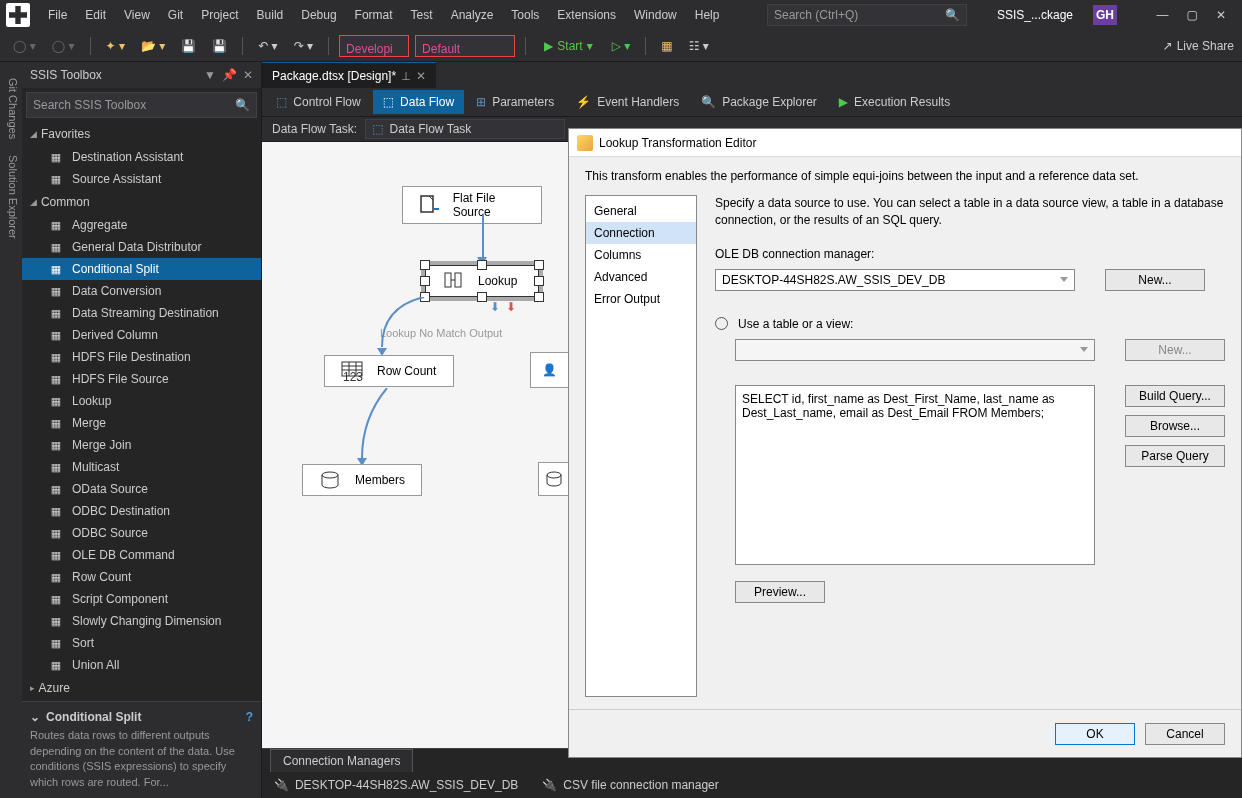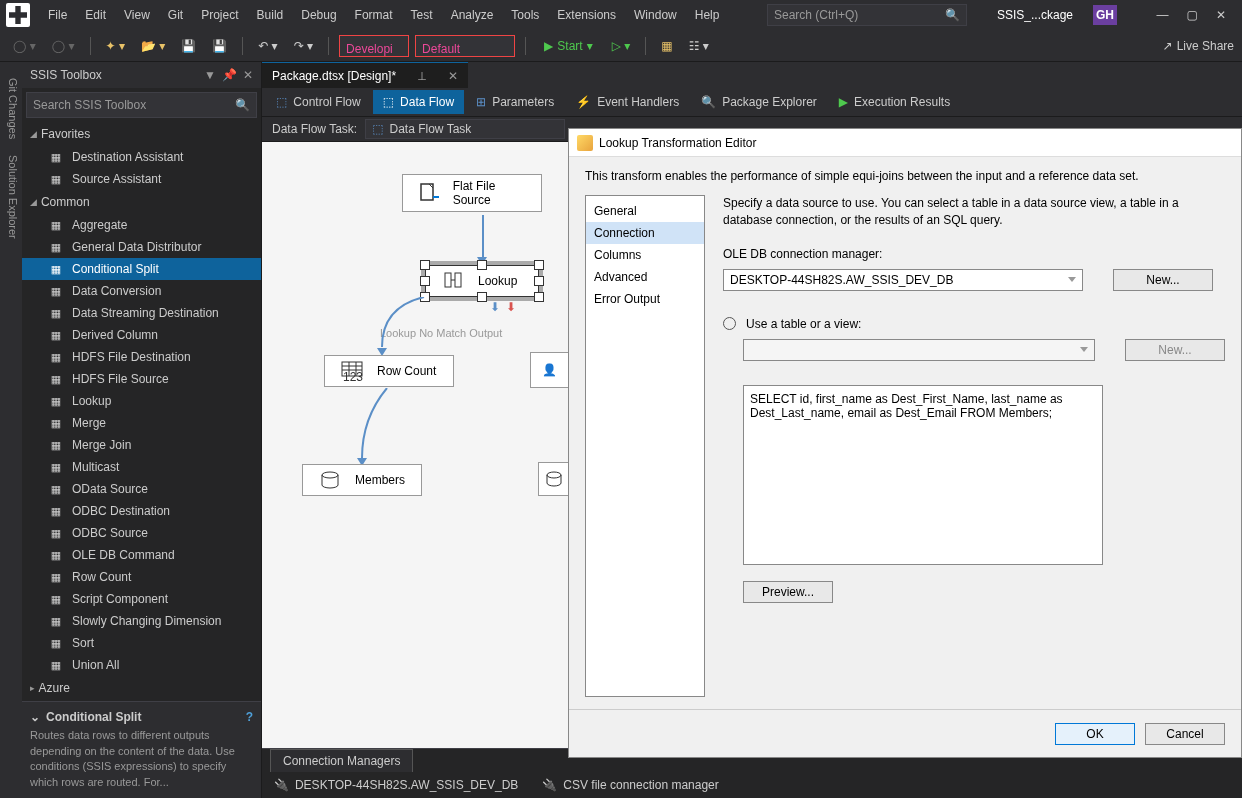--- a/index.html
+++ b/index.html
@@ -30,21 +30,21 @@
 .toolbox-tree{flex:1;overflow:auto}
 .tree-group{padding:5px 8px;color:#ccc;cursor:pointer;display:flex;align-items:center;gap:4px}
 .tree-item{padding:4px 8px 4px 26px;color:#ccc;cursor:pointer;display:flex;align-items:center;gap:8px}
 .tree-item.selected{background:#0e639c;color:#fff}
 .tree-item-icon{width:16px;height:14px;display:flex;align-items:center;justify-content:center;font-size:11px;flex-shrink:0}
 .toolbox-desc{background:#2d2d30;padding:8px;border-top:1px solid #3f3f46}
 .desc-title{display:flex;align-items:center;gap:6px;margin-bottom:4px;color:#ccc;font-weight:600}
 .desc-text{color:#999;line-height:1.4;font-size:11px}
 .editor-area{flex:1;display:flex;flex-direction:column;background:#1e1e1e;position:relative;overflow:hidden}
 .doc-tabs{height:26px;background:#2d2d30;display:flex;align-items:center}
-.doc-tab{height:26px;padding:0 10px;background:#1e1e1e;color:#fff;display:flex;align-items:center;gap:22px;border-top:1px solid #0e639c}
+.doc-tab{height:26px;padding:0 10px;background:#1e1e1e;color:#fff;display:flex;align-items:center;gap:6px;border-top:1px solid #0e639c}
 .editor-tabs{height:28px;background:#2d2d30;display:flex;align-items:center;gap:2px;padding:0 4px}
 .ed-tab{height:24px;padding:0 10px;display:flex;align-items:center;gap:6px;color:#ccc;cursor:pointer}
 .ed-tab.active{background:#0e639c;color:#fff}
 .dft-bar{height:26px;background:#2d2d30;display:flex;align-items:center;padding:0 10px;gap:8px;color:#ccc;border-top:1px solid #1b1b1c;border-bottom:1px solid #1b1b1c}
 .dft-select{flex:0 0 200px;height:20px;background:#333337;border:1px solid #3f3f46;padding:0 6px;display:flex;align-items:center;color:#ccc}
 .canvas{flex:1;background:#f5f5f5;position:relative;overflow:hidden}
 .node{position:absolute;background:#fff;border:1px solid #999;display:flex;align-items:center;padding:4px 10px;gap:8px;color:#000;font-size:12px;min-height:30px}
 .node.selected{border:2px solid #333;outline:4px solid #aaa;outline-offset:-1px}
 .node-icon{width:34px;height:22px;display:flex;align-items:center;justify-content:center}
 .handle{position:absolute;width:10px;height:10px;background:#fff;border:1px solid #333}
@@ -304,21 +304,21 @@
     </div>
     <div class="dft-bar">
       <span>Data Flow Task:</span>
       <div class="dft-select">
           <span style="color:#5b8fc7;margin-right:6px">⬚</span>
           <span>Data Flow Task</span>
         </div>
     </div>
     <div class="canvas">
 
-      <div class="node" style="left:140px;top:32px;width:140px">
+      <div class="node" style="left:140px;top:44px;width:140px">
         <span class="node-icon">
             <svg width="20" height="20">
               <rect x="2" y="1" width="12" height="16" fill="none" stroke="#333" stroke-width="1.5"></rect>
               <path d="M10 1 L14 5" stroke="#333" fill="none"></path>
               <path d="M14 14 L20 14" stroke="#0078d7" stroke-width="2" marker-end="url(#a)"></path>
             </svg>
           </span>
         <span>Flat File Source</span>
       </div>
       <div class="conn-line" style="left:220px;top:73px;height:45px"></div>
@@ -445,20 +445,25 @@
           <span></span>
             <span class="caret"></span>
         </div>
         <div class="side-btns">
             <div class="dlg-btn disabled">New...</div>
           </div>
       </div>
       <div style="height:8px"></div>
       <div class="dlg-row" style="align-items:flex-start;padding-left:20px">
         <textarea class="sql-box" style="">SELECT id, first_name as Dest_First_Name, last_name as Dest_Last_name, email as Dest_Email FROM Members;</textarea>
+        <div class="side-btns">
+          <div class="dlg-btn">Build Query...</div>
+          <div class="dlg-btn">Browse...</div>
+          <div class="dlg-btn">Parse Query</div>
+        </div>
       </div>
       <div style="padding-left:20px">
           <div class="preview-btn">Preview...</div>
         </div>
     </div>
   </div>
   <div class="dlg-footer">
     <div class="dlg-btn primary">OK</div>
     <div class="dlg-btn">Cancel</div>
   </div>

